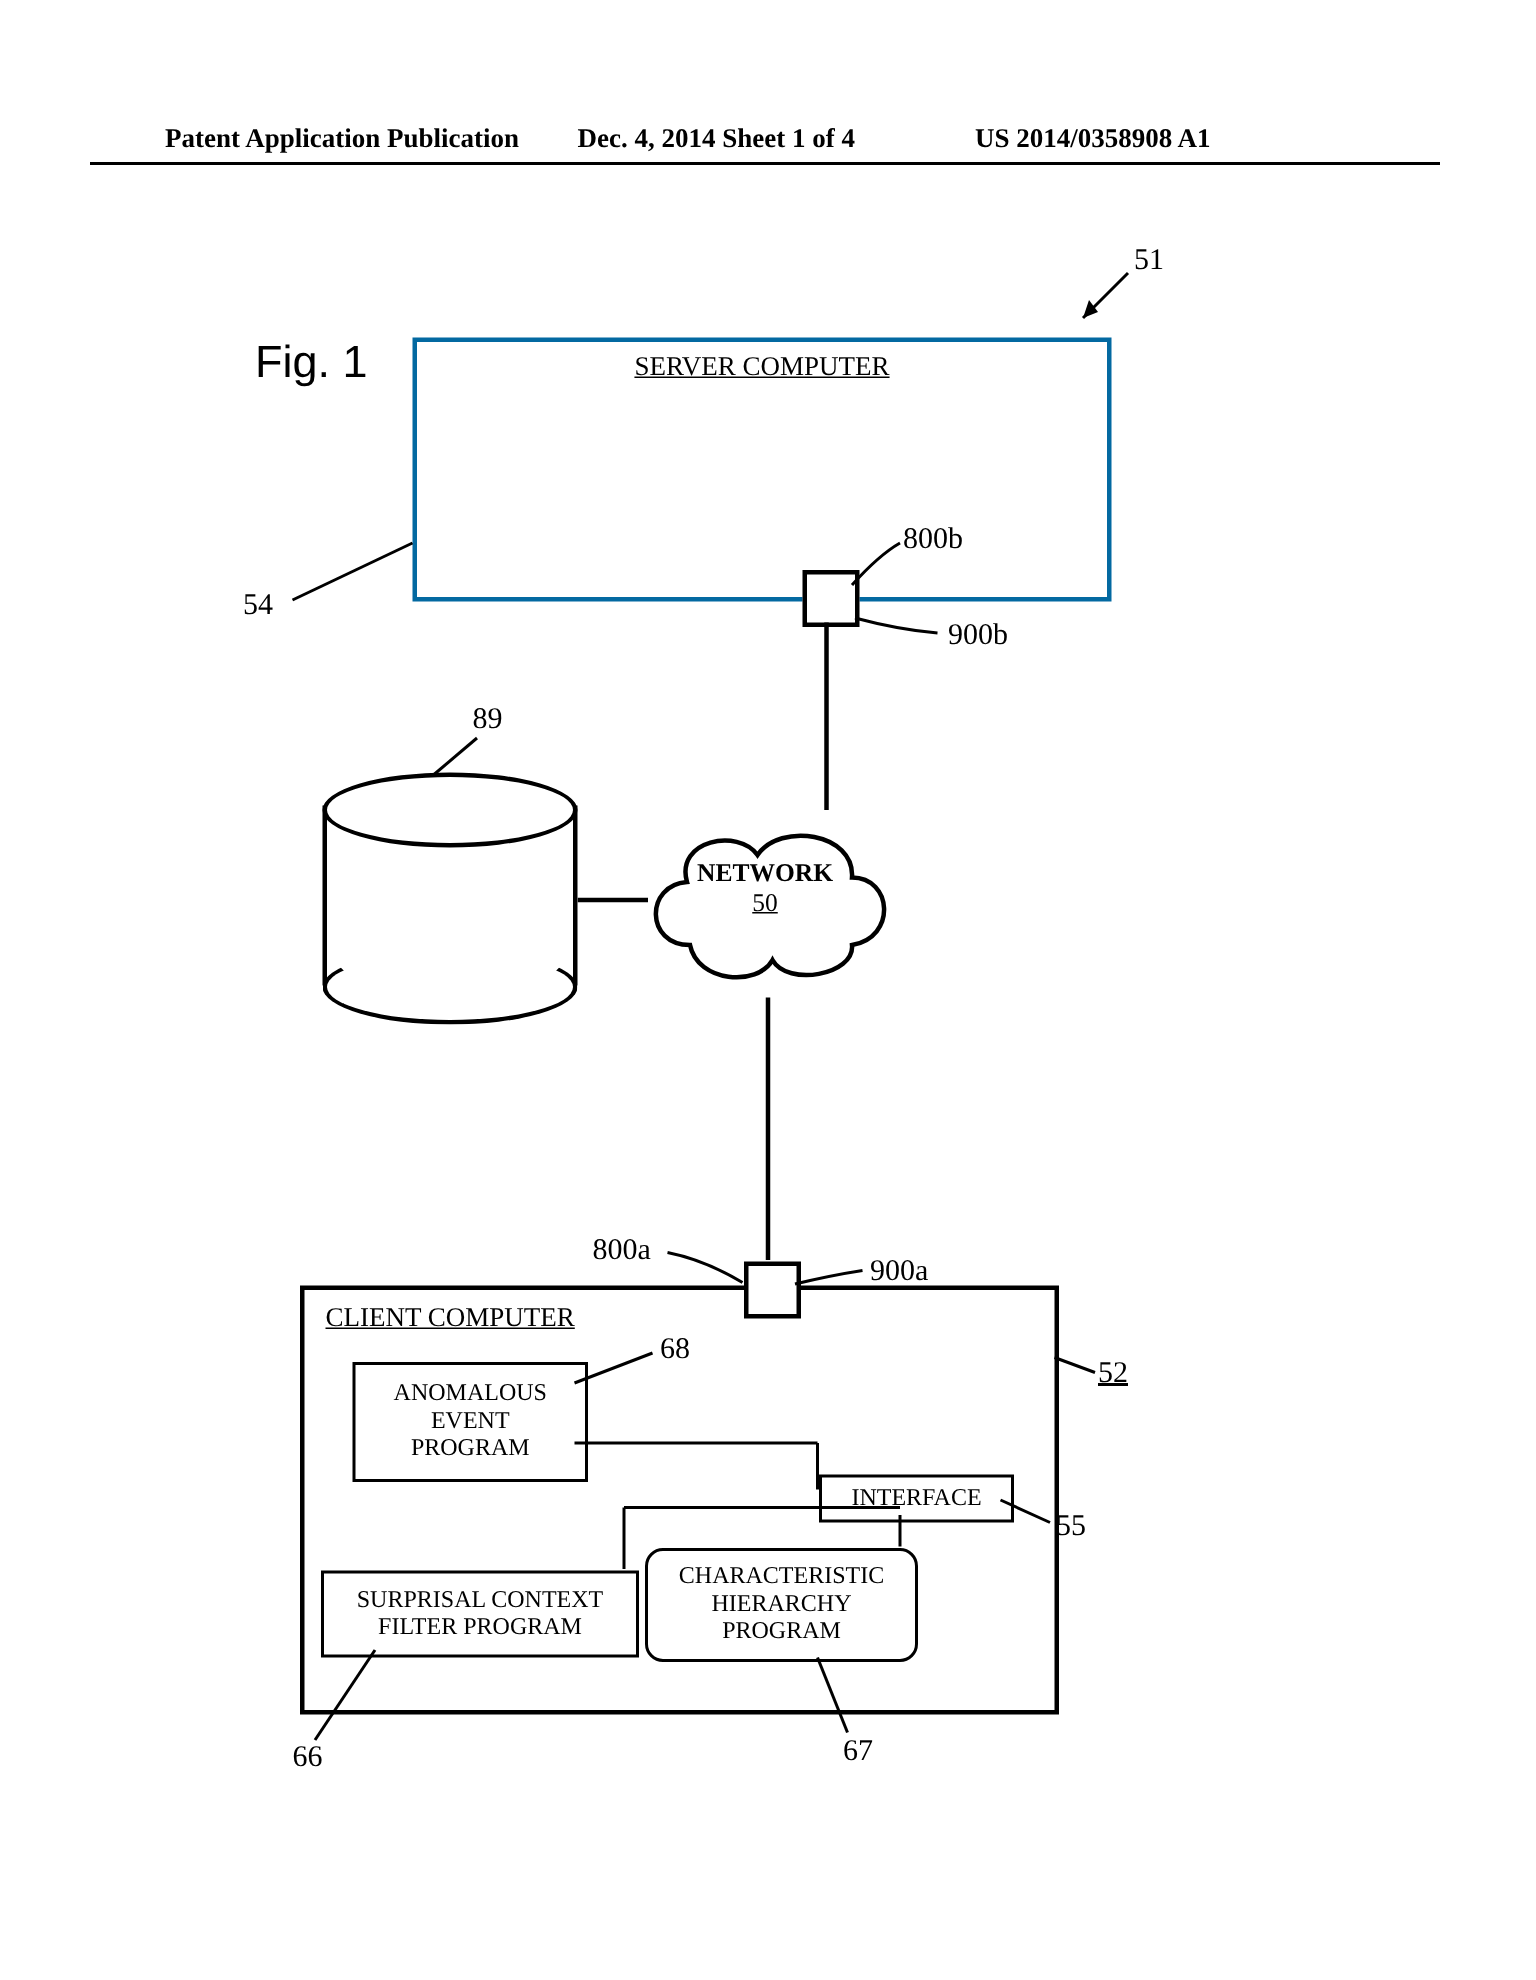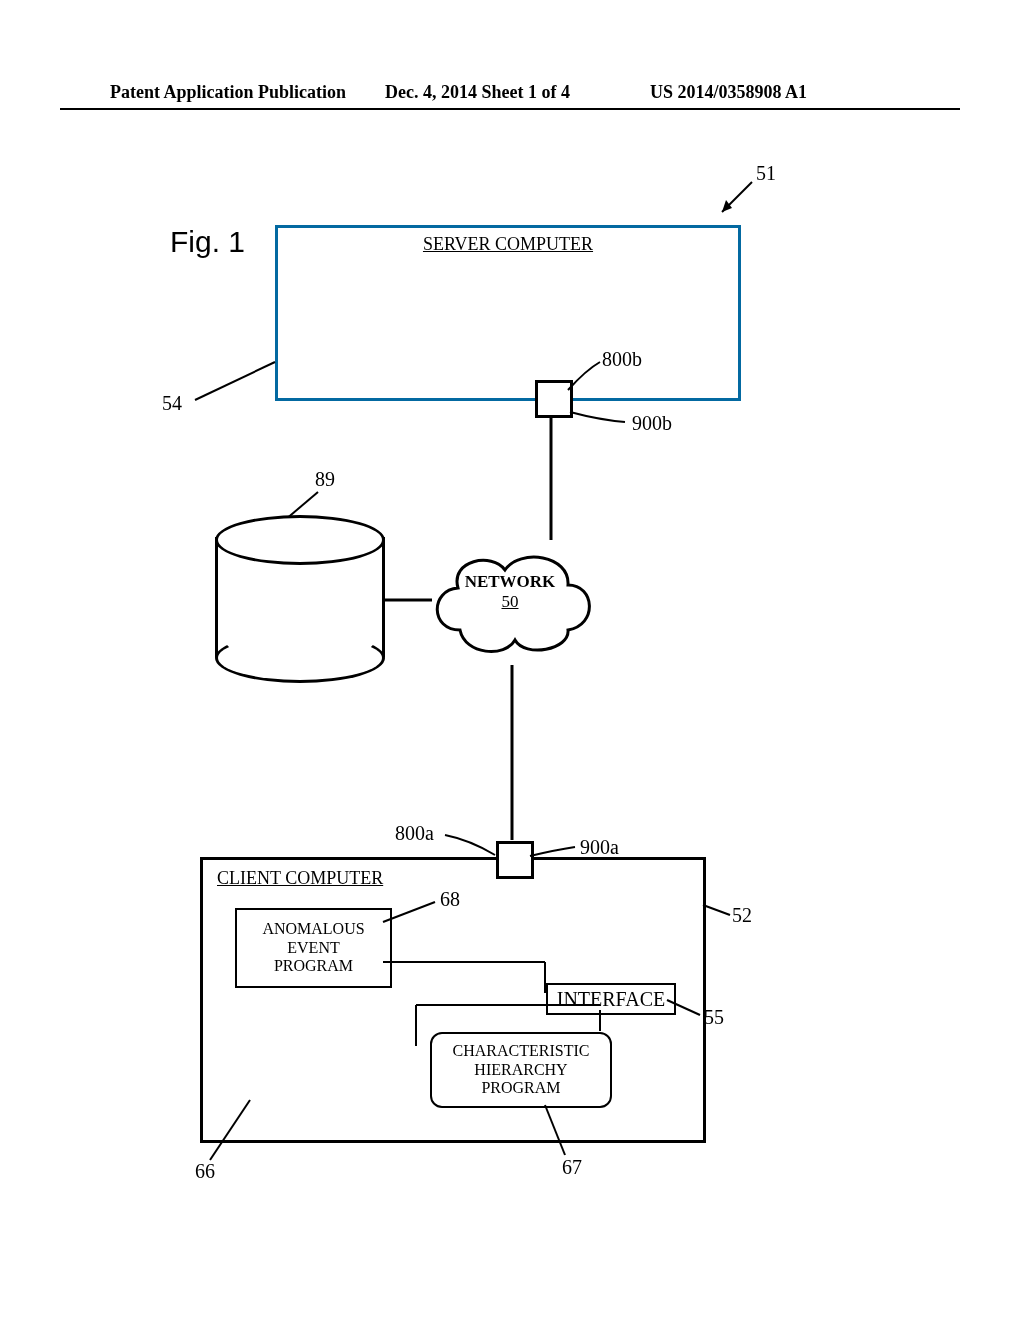--- a/index.html
+++ b/index.html
@@ -163,21 +163,21 @@
     display: flex;
     flex-direction: column;
     justify-content: center;
     align-items: center;
     line-height: 1.15;
     padding: 2px 4px;
   }
   .anom-box { left: 235px; top: 908px; width: 145px; height: 72px; }
   .scf-box  { left: 214px; top: 1047px; width: 200px; height: 50px; }
   .chp-box  { left: 430px; top: 1032px; width: 170px; height: 68px; border-radius: 12px; }
-  .iface-box{ left: 546px; top: 983px; width: 118px; height: 24px; font-size: 20px; }
+  .iface-box{ left: 546px; top: 983px; width: 118px; height: 24px; font-size: 16px; }
   svg.leads { position:absolute; left:0; top:0; width:1024px; height:1320px; pointer-events:none; }
 </style>
 </head>
 <body>
 
 <div class="page">
 
   <div class="hdr left">Patent Application Publication</div>
   <div class="hdr center">Dec. 4, 2014  Sheet 1 of 4</div>
   <div class="hdr right">US 2014/0358908 A1</div>
@@ -216,20 +216,24 @@
     <div class="client-title">CLIENT COMPUTER</div>
   </div>
   <div class="small-box-800a"></div>
 
   <div class="inner-box anom-box">
     <span>ANOMALOUS</span>
     <span>EVENT</span>
     <span>PROGRAM</span>
   </div>
 
+  <div class="inner-box scf-box">
+    <span>SURPRISAL CONTEXT</span>
+    <span>FILTER PROGRAM</span>
+  </div>
 
   <div class="inner-box chp-box">
     <span>CHARACTERISTIC</span>
     <span>HIERARCHY</span>
     <span>PROGRAM</span>
   </div>
 
   <div class="inner-box iface-box">
     <span>INTERFACE</span>
   </div>
@@ -276,19 +280,19 @@
     <line x1="600" y1="1031" x2="600" y2="1010" stroke="#000" stroke-width="2"></line>
   </svg>
 
   <div class="ref" style="left:756px; top:162px;">51</div>
   <div class="ref" style="left:162px; top:392px;">54</div>
   <div class="ref" style="left:602px; top:348px;">800b</div>
   <div class="ref" style="left:632px; top:412px;">900b</div>
   <div class="ref" style="left:315px; top:468px;">89</div>
   <div class="ref" style="left:395px; top:822px;">800a</div>
   <div class="ref" style="left:580px; top:836px;">900a</div>
-  <div class="ref" style="left:732px; top:904px;">52</div>
+  <div class="ref" style="left:732px; top:904px;text-decoration:underline;">52</div>
   <div class="ref" style="left:440px; top:888px;">68</div>
   <div class="ref" style="left:704px; top:1006px;">55</div>
   <div class="ref" style="left:195px; top:1160px;">66</div>
   <div class="ref" style="left:562px; top:1156px;">67</div>
 
 </div>
 
 </body></html>

